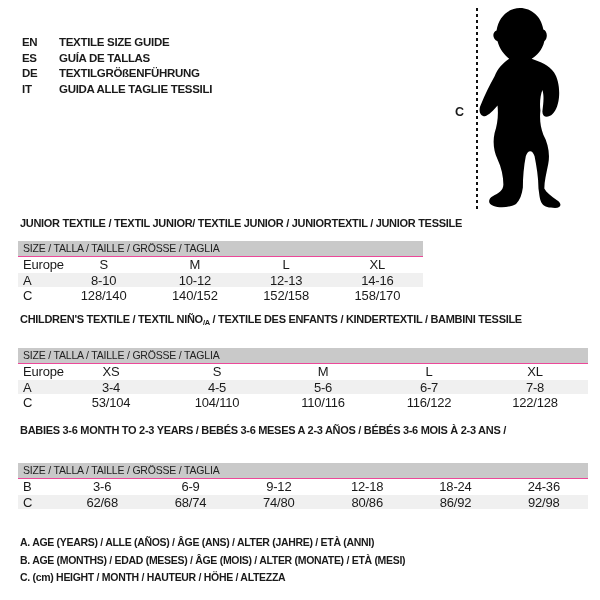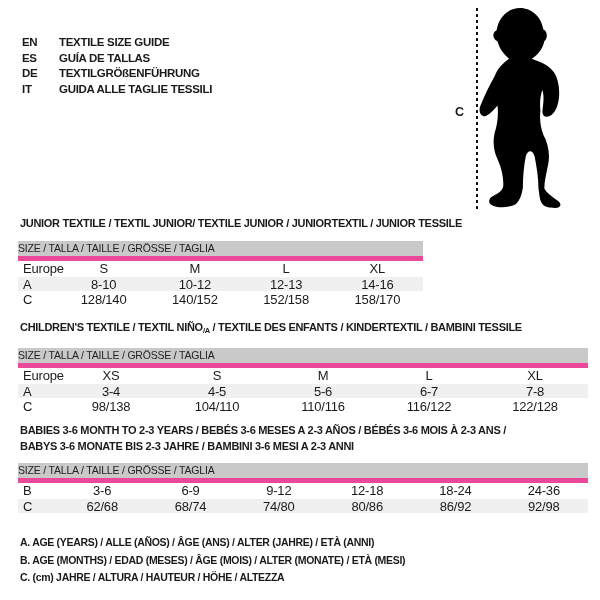--- a/index.html
+++ b/index.html
@@ -18,31 +18,31 @@
     background:repeating-linear-gradient(to bottom,#111 0 3px,transparent 3px 6px);
   }
   .height-label{position:absolute;left:455px;top:105px;font-weight:bold;font-size:12.5px;}
   .baby{position:absolute;left:479px;top:5px;width:117px;height:207px;}
   
   .tbl-title{
     position:absolute;left:20px;font-weight:bold;font-size:11px;
     letter-spacing:-0.3px;white-space:pre;line-height:15.5px;
   }
   .t1-title{top:216px;}
-  .t2-title{top:320px;}
+  .t2-title{top:312px;}
   .t3-title{top:423px;}
   .sub{font-size:7.5px;vertical-align:-2px;}
   .tbl{position:absolute;left:18px;}
   .t1{top:241px;width:405px;}
   .t2{top:348px;width:570px;}
   .t3{top:463px;width:570px;}
   .band{
-    height:15px;line-height:15px;background:#c9c9c9;
+    height:15px;line-height:15px;background:#c9c9c9;padding-left:5px;
     font-size:10.5px;letter-spacing:-0.2px;color:#222222;
-    border-bottom:5px solid #ec4899;white-space:pre;
+    border-bottom:1px solid #ec4899;white-space:pre;
   }
   .row{
     display:flex;height:14.5px;align-items:flex-start;font-size:13px;
     letter-spacing:-0.2px;border-bottom:1px solid #ffffff;
   }
   .row.alt{background:#f0f0f0;}
   .lbl{width:40px;padding-left:5px;box-sizing:border-box;white-space:pre;}
   .cell{flex:1;text-align:center;white-space:pre;}
   
   .footnotes{position:absolute;left:20px;top:534px;}
@@ -153,29 +153,29 @@
     <div class="row alt">
       <span class="lbl">A</span>
       <span class="cell">3-4</span>
       <span class="cell">4-5</span>
       <span class="cell">5-6</span>
       <span class="cell">6-7</span>
       <span class="cell">7-8</span>
     </div>
     <div class="row">
       <span class="lbl">C</span>
-      <span class="cell">98/138</span>
+      <span class="cell">53/104</span>
       <span class="cell">104/110</span>
       <span class="cell">110/116</span>
       <span class="cell">116/122</span>
       <span class="cell">122/128</span>
     </div>
   </div>
 
-  <div class="tbl-title t3-title"><span>BABIES 3-6 MONTH TO 2-3 YEARS / BEBÉS 3-6 MESES A 2-3 AÑOS / BÉBÉS 3-6 MOIS À 2-3 ANS /</span><br><span>BABYS 3-6 MONATE BIS 2-3 JAHRE / BAMBINI 3-6 MESI A 2-3 ANNI</span></div>
+  <div class="tbl-title t3-title"><span>BABIES 3-6 MONTH TO 2-3 YEARS / BEBÉS 3-6 MESES A 2-3 AÑOS / BÉBÉS 3-6 MOIS À 2-3 ANS /</span><br></div>
   <div class="tbl t3">
     <div class="band">SIZE / TALLA / TAILLE / GRÖSSE / TAGLIA</div>
     <div class="row">
       <span class="lbl">B</span>
       <span class="cell">3-6</span>
       <span class="cell">6-9</span>
       <span class="cell">9-12</span>
       <span class="cell">12-18</span>
       <span class="cell">18-24</span>
       <span class="cell">24-36</span>
@@ -187,16 +187,16 @@
       <span class="cell">74/80</span>
       <span class="cell">80/86</span>
       <span class="cell">86/92</span>
       <span class="cell">92/98</span>
     </div>
   </div>
 
   <div class="footnotes">
     <div class="footnote">A. AGE (YEARS) / ALLE (AÑOS) / ÂGE (ANS) / ALTER (JAHRE) / ETÀ (ANNI)</div>
     <div class="footnote">B. AGE (MONTHS) / EDAD (MESES) / ÂGE (MOIS) / ALTER (MONATE) / ETÀ (MESI)</div>
-    <div class="footnote">C. (cm) JAHRE / ALTURA / HAUTEUR / HÖHE / ALTEZZA</div>
+    <div class="footnote">C. (cm) HEIGHT / MONTH / HAUTEUR / HÖHE / ALTEZZA</div>
   </div>
 
 </div>
 
 </body></html>

